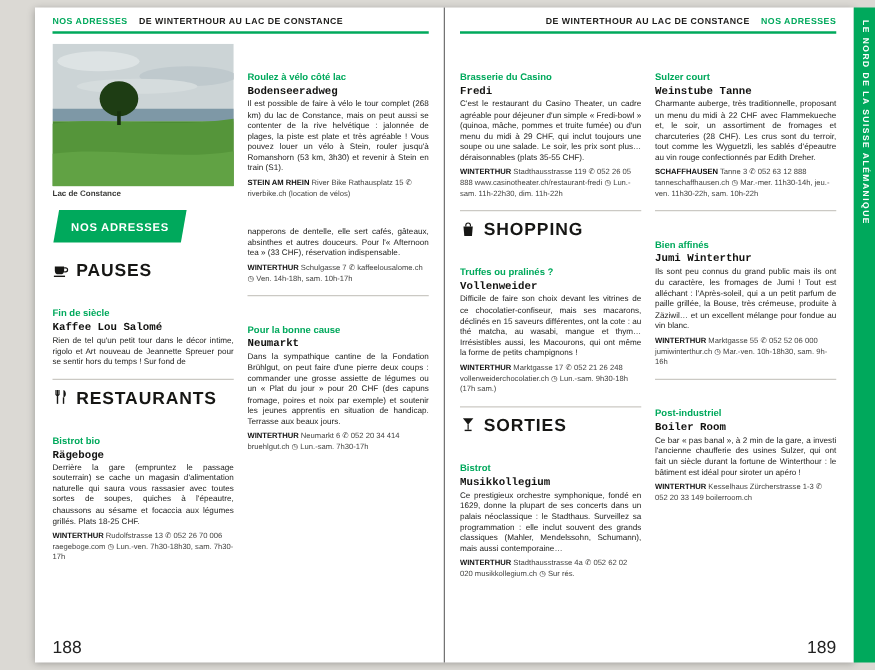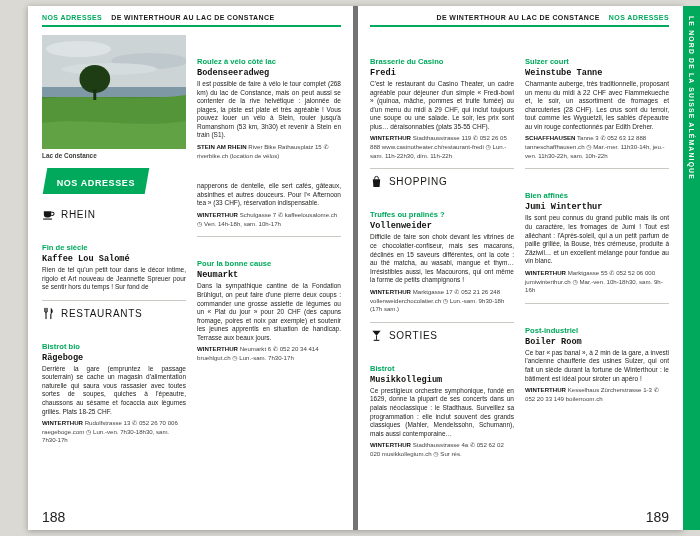--- a/index.html
+++ b/index.html
@@ -2,41 +2,41 @@
 <html><head>
 <meta charset="utf-8">
 <style>
   * { margin:0; padding:0; box-sizing:border-box; }
   html,body { width:700px; height:536px; overflow:hidden; background:#dbd9d4;
               font-family:"Liberation Sans", sans-serif; }
   .spread { position:absolute; left:28px; top:6px; width:655px; height:524px;
             display:flex; background:#fff; box-shadow:0 1px 6px rgba(0,0,0,.3); }
   .page { flex:1; padding:8px 12px 6px 14px; position:relative;
           display:flex; flex-direction:column; }
-  .page.right { border-left:5px solid #737373; padding:8px 14px 6px 12px; }
+  .page.right { border-left:1px solid #737373; padding:8px 14px 6px 12px; }
 
   .pg-header { display:flex; gap:9px; align-items:baseline; font-size:7px; font-weight:700;
                letter-spacing:.4px; color:#1c1c1a; padding-bottom:4px;
                border-bottom:2px solid #00a95c; margin-bottom:8px; }
   .page.right .pg-header { justify-content:flex-end; }
   .pg-header .green { color:#00a95c; }
 
   .cols { display:flex; gap:11px; flex:1; min-height:0; }
   .col  { flex:1; min-width:0; }
 
   .photo { width:100%; height:114px; display:block; }
   .caption { font-size:6.4px; font-weight:700; color:#3a3a38; margin-top:3px; }
 
   .badge { display:inline-block; background:#00a95c; transform:skewX(-10deg);
            padding:4px 12px; margin:9px 0 9px 3px; }
   .badge span { display:inline-block; transform:skewX(10deg); color:#fff;
                 font-weight:700; font-size:9px; letter-spacing:.6px; }
 
   .sec { display:flex; align-items:center; gap:6px; margin:5px 0 7px; }
-  .sec .lbl { font-weight:400; font-size:10px; letter-spacing:.7px; color:#161614; }
+  .sec .lbl { font-weight:700; font-size:14px; letter-spacing:.7px; color:#161614; }
   .icon { width:13px; height:13px; display:flex; align-items:center; justify-content:center; flex:0 0 13px; }
   .rule { border-top:1px solid #cbc9c4; margin:7px 0 6px; }
 
   .entry { margin-bottom:8px;margin-top:22px; }
   .kicker { color:#00a95c; font-weight:700; font-size:7.6px; margin-bottom:2px; }
   .title  { font-weight:700; font-size:8.6px; color:#121210; margin-bottom:2px;font-family:Liberation Mono, monospace; }
   .body   { font-size:6.5px; line-height:1.32; color:#232321; text-align:justify; }
   .contact{ font-size:6.1px; line-height:1.42; color:#444442; margin-top:3px; }
   .contact b { color:#111; }
 
@@ -82,21 +82,21 @@
         </div>
 
         <div class="sec">
           <span class="icon">
             <svg viewBox="0 0 14 14" width="13" height="13">
               <path d="M2 3.5h8V7a3.2 3.2 0 0 1-3.2 3.2H5.2A3.2 3.2 0 0 1 2 7z" fill="#161614"></path>
               <path d="M10 4.6h1.3a1.7 1.7 0 0 1 0 3.4H10" fill="none" stroke="#161614" stroke-width="1.1"></path>
               <rect x="1.2" y="11.3" width="9.6" height="1.2" fill="#161614"></rect>
             </svg>
           </span>
-          <span class="lbl">RHEIN</span>
+          <span class="lbl">PAUSES</span>
         </div>
 
         <div class="entry">
           <div class="kicker">Fin de siècle</div>
           <div class="title">Kaffee Lou Salomé</div>
           <p class="body">Rien de tel qu'un petit tour dans le décor intime, rigolo et Art nouveau de Jeannette Spreuer pour se sentir hors du temps ! Sur fond de</p>
         </div>
 
         <div class="rule"></div>
 

